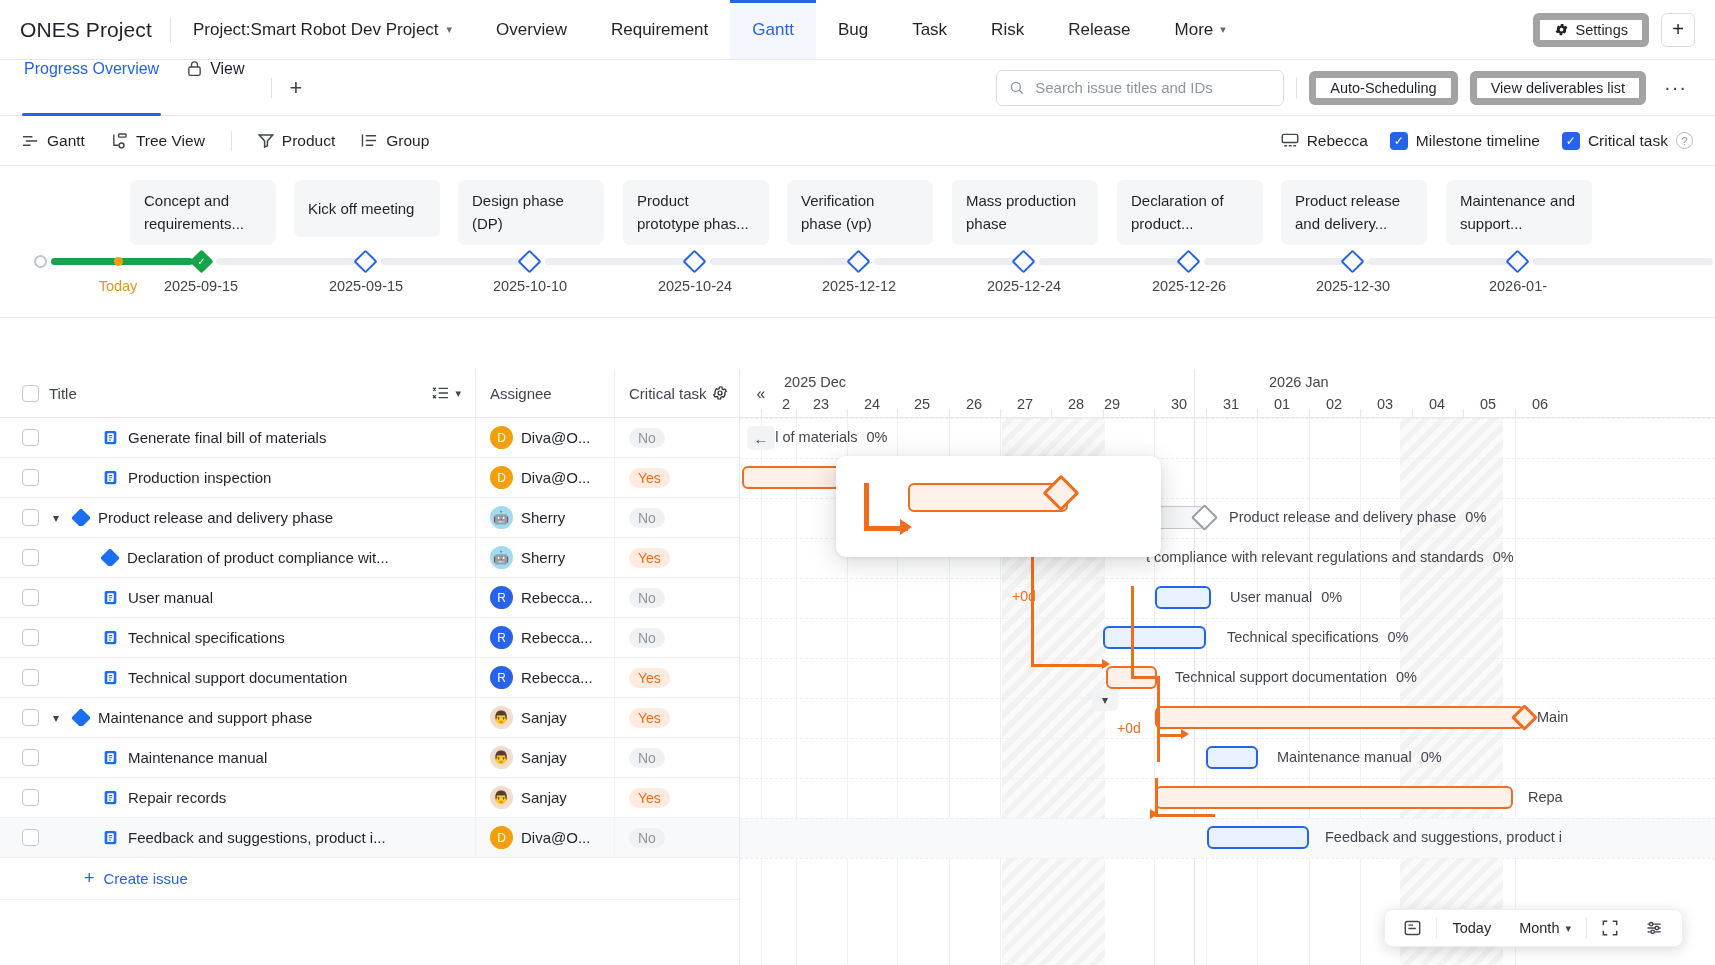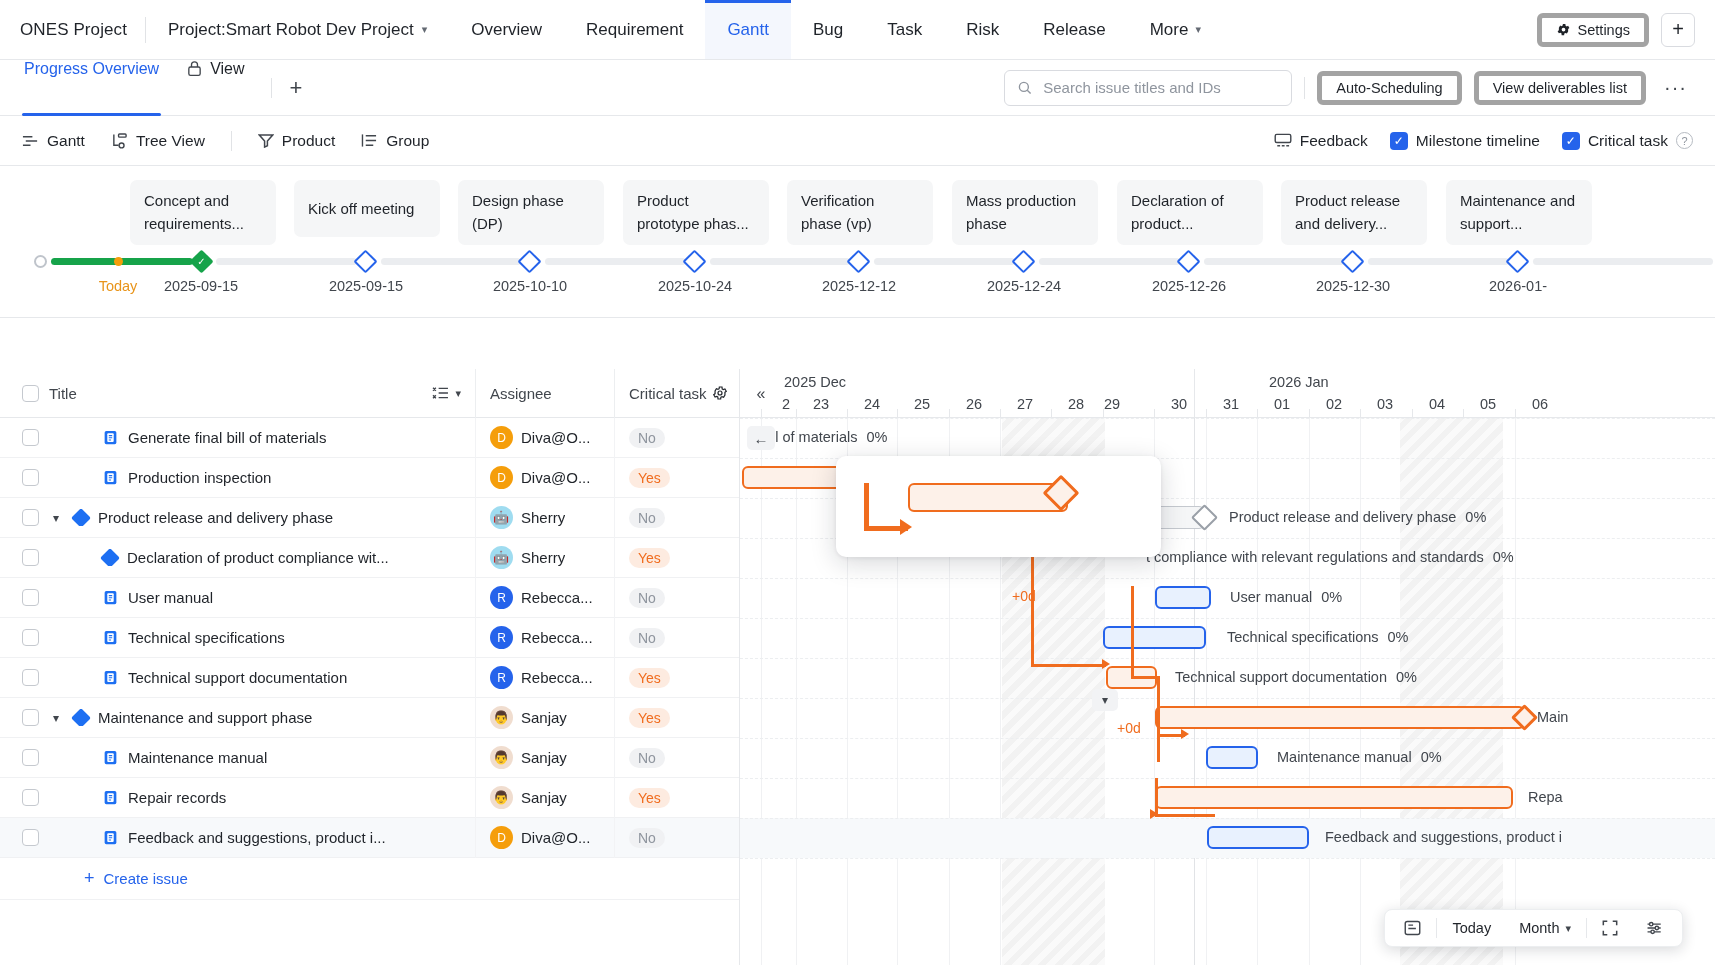--- a/index.html
+++ b/index.html
@@ -11,37 +11,37 @@
     font-size:15px;
     -webkit-font-smoothing:antialiased;
   }
   .app { width:1715px; height:965px; position:relative; overflow:hidden; }
 
   
   .topnav {
     height:60px; border-bottom:1px solid #e6e8eb; display:flex; align-items:center;
     padding:0 20px; position:relative; background:#fff;
   }
-  .brand { font-size:17px; color:#1f2329; font-weight:400; padding-right:18px; letter-spacing:.1px;}
+  .brand { font-size:21px; color:#1f2329; font-weight:400; padding-right:18px; letter-spacing:.1px;}
   .vdiv { width:1px; height:26px; background:#e1e3e6; }
   .proj { display:flex; align-items:center; gap:8px; padding:0 22px; font-size:17px; color:#1f2329; cursor:pointer;}
   .caret { font-size:11px; color:#646a73; }
   .navitems { display:flex; align-items:center; height:100%; gap:0; }
   .navitem {
     height:100%; display:flex; align-items:center; padding:8px 22px; font-size:17px; color:#1f2329;
     cursor:pointer; position:relative; white-space:nowrap;
   }
   .navitem.active { color:#2563eb; background:#f4f7fd; }
   .navitem.active::after {
     content:""; position:absolute; left:0; right:0; top:0; height:3px; background:#2563eb;
   }
   .navitem .caret { margin-left:7px; }
   .topright { margin-left:auto; display:flex; align-items:center; gap:12px; }
   .btn-outline {
-    border:5px solid #a3a3a3; border-radius:6px; height:34px; display:flex; align-items:center;
+    border:7px solid #a3a3a3; border-radius:6px; height:34px; display:flex; align-items:center;
     gap:7px; padding:0 14px; font-size:14.5px; color:#1f2329; background:#fff; cursor:pointer;
   }
   .btn-sq {
     border:1px solid #d9dbe0; border-radius:6px; width:34px; height:34px; display:flex;
     align-items:center; justify-content:center; font-size:20px; color:#1f2329; background:#fff; cursor:pointer;
   }
 
   
   .tabbar {
     height:56px; border-bottom:1px solid #e6e8eb; display:flex; align-items:center; padding:0 22px;
@@ -345,21 +345,21 @@
       <span>Group</span>
     </div>
     <div class="toolrow-right">
       <div class="tool" style="margin-right:0">
         <span>
           <svg width="18" height="15" viewBox="0 0 19 16" stroke="#41464d" stroke-width="1.5" fill="none">
               <rect x="1.2" y="1.5" width="16.6" height="8.6" rx="1.6"></rect>
               <path d="M3.4 13.6h3M8.2 13.6h3M13 13.6h3" stroke-dasharray="0.1 0"></path>
             </svg>
         </span>
-        <span>Feedback</span>
+        <span>Rebecca</span>
       </div>
       <div class="tool" style="margin-right:0">
         <span class="chk">✓</span>
         <span>Milestone timeline</span>
       </div>
       <div class="tool" style="margin-right:0">
         <span class="chk">✓</span>
         <span>Critical task</span>
         <span class="qmark">?</span>
       </div>

